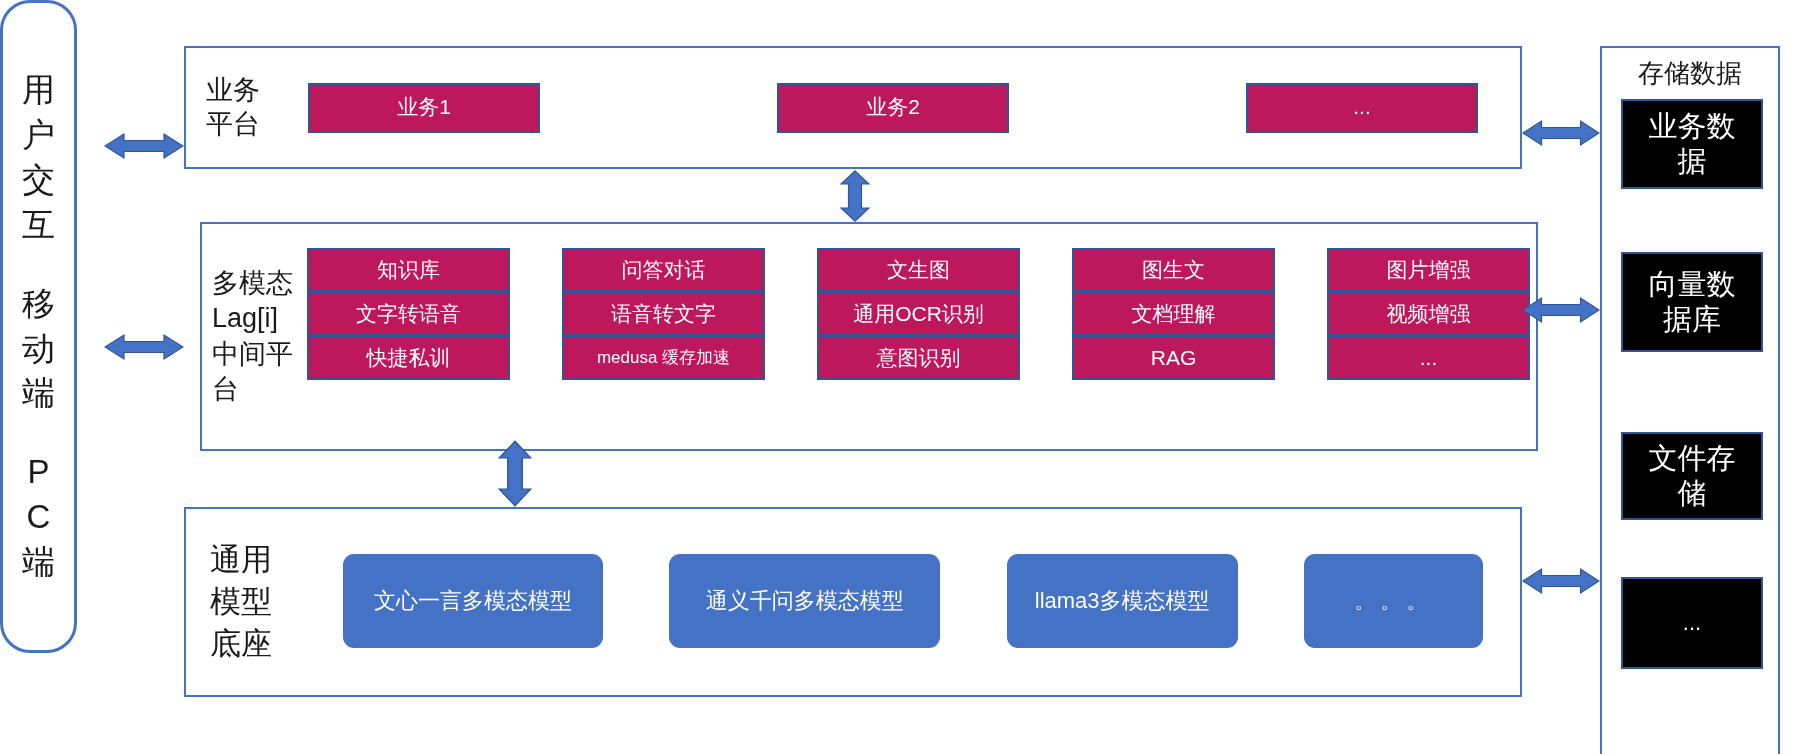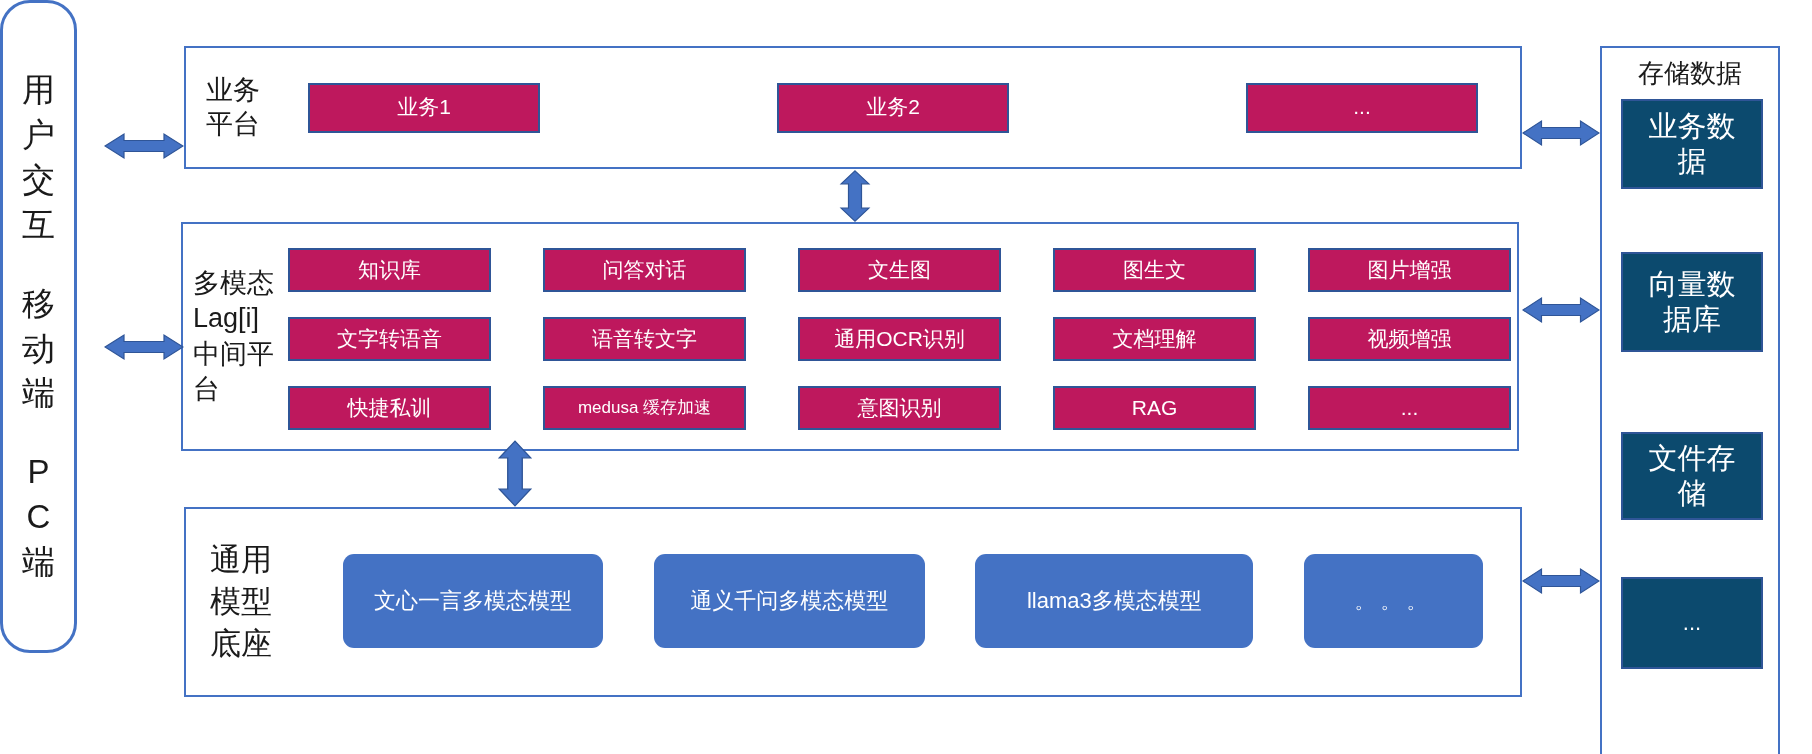--- a/index.html
+++ b/index.html
@@ -15,21 +15,21 @@
     left:28px; top:47px; width:77px; height:653px;
     border:3px solid #4472C4; border-radius:30px;
     display:flex; flex-direction:column; align-items:center; justify-content:center;
     gap:34px; background:#fff;
   }
   .vtext {
     width:36px; font-size:33px; line-height:1.36; color:#1a1a1a;
     text-align:center; word-break:break-all;
   }
   .top-box    { left:184px; top:46px;  width:1338px; height:123px; }
-  .middle-box { left:181px; top:222px; width:1338px; height:229px; }
+  .middle-box { left:200px; top:222px; width:1338px; height:229px; }
   .bottom-box { left:184px; top:507px; width:1338px; height:190px; }
   .right-panel{ left:1600px; top:46px; width:180px; height:740px; }
 
   
   .blk-label { position:absolute; color:#1a1a1a; word-break:break-all; line-height:1.28; }
   .biz-label    { left:20px; top:50%; transform:translateY(-50%); width:58px; font-size:27px; }
   .mid-label    { left:10px; top:50%; transform:translateY(-50%); width:88px; font-size:27px; line-height:1.32; }
   .bottom-label { left:24px; top:50%; transform:translateY(-50%); width:68px; font-size:31px; line-height:1.35; }
   .storage-title{ left:0; right:0; top:9px; text-align:center; font-size:26px; }
 
@@ -41,41 +41,41 @@
   }
   .top-row {
     position:absolute; left:122px; right:42px; top:50%; transform:translateY(-50%);
     height:50px; display:flex; justify-content:space-between;
   }
   .top-row .chip { width:232px; height:50px; }
 
   .mid-grid {
     position:absolute; left:105px; right:6px; top:24px;
     display:grid; grid-template-columns:repeat(5,203px); grid-auto-rows:44px;
-    justify-content:space-between; row-gap:25px;
+    justify-content:space-between; 
   }
   .chip.small-text { font-size:17px; }
 
   .model-row {
     position:absolute; left:157px; right:37px; top:45px; height:94px;
     display:flex; justify-content:space-between;
   }
   .model-chip {
     background:#4472C4; border:none; border-radius:11px; color:#fff;
     display:flex; align-items:center; justify-content:center;
     font-size:22px; text-align:left;
   }
   .model-chip.w1 { width:260px; }
   .model-chip.w2 { width:271px; }
-  .model-chip.w3 { width:278px; }
+  .model-chip.w3 { width:231px; }
   .model-chip.w4 { width:179px; font-size:20px; letter-spacing:6px; }
 
   .store-chip {
     position:absolute; left:19px; width:142px;
-    background:#0c4a6e; border:2px solid #2F5597; color:#fff;
+    background:#000000; border:2px solid #2F5597; color:#fff;
     display:flex; align-items:center; justify-content:center;
     font-size:29px; line-height:1.22; text-align:center;
   }
   .store-chip span { display:inline-block; width:3.2em; word-break:break-all; }
   .sc1 { top:51px;  height:90px; }
   .sc2 { top:204px; height:100px; }
   .sc3 { top:384px; height:88px; }
   .sc4 { top:529px; height:92px; font-size:22px; }
 
   

